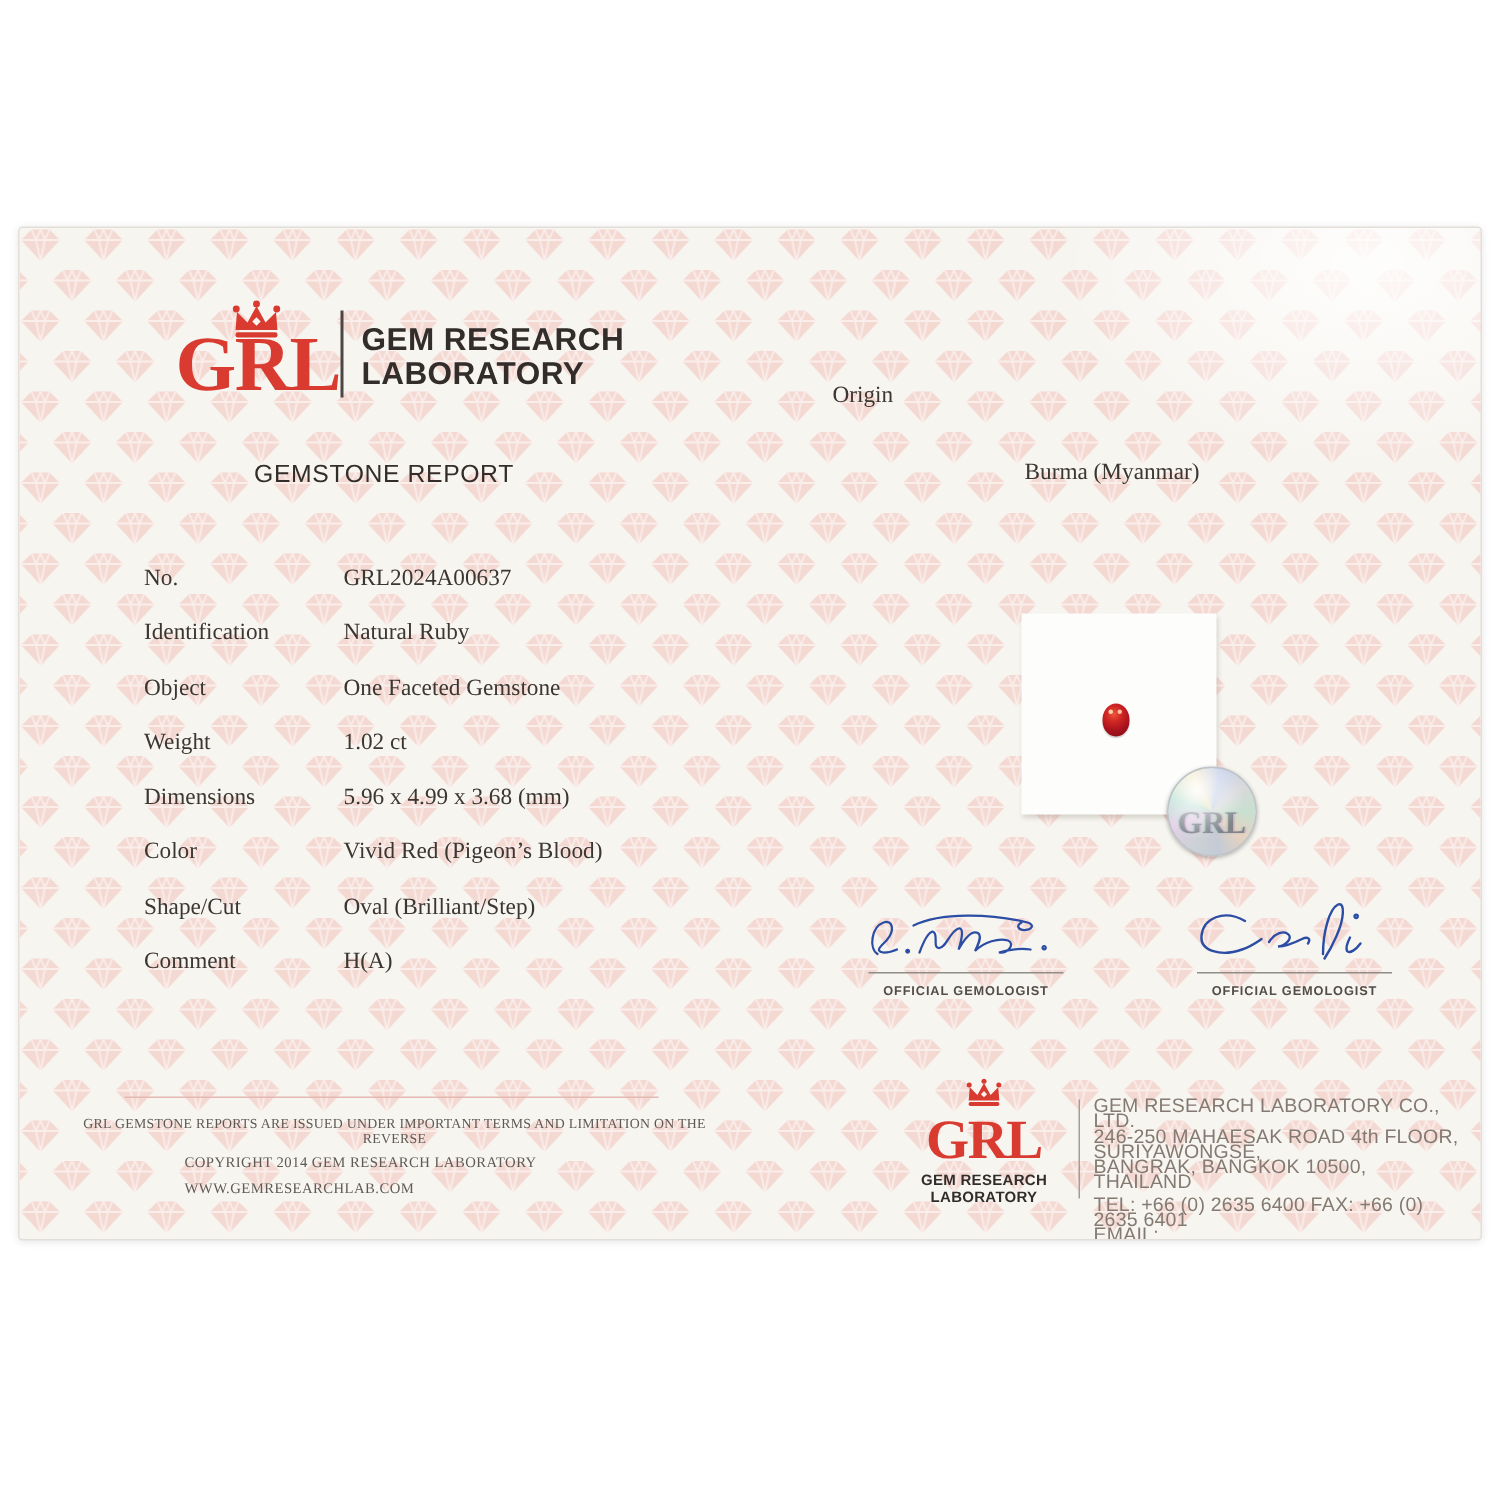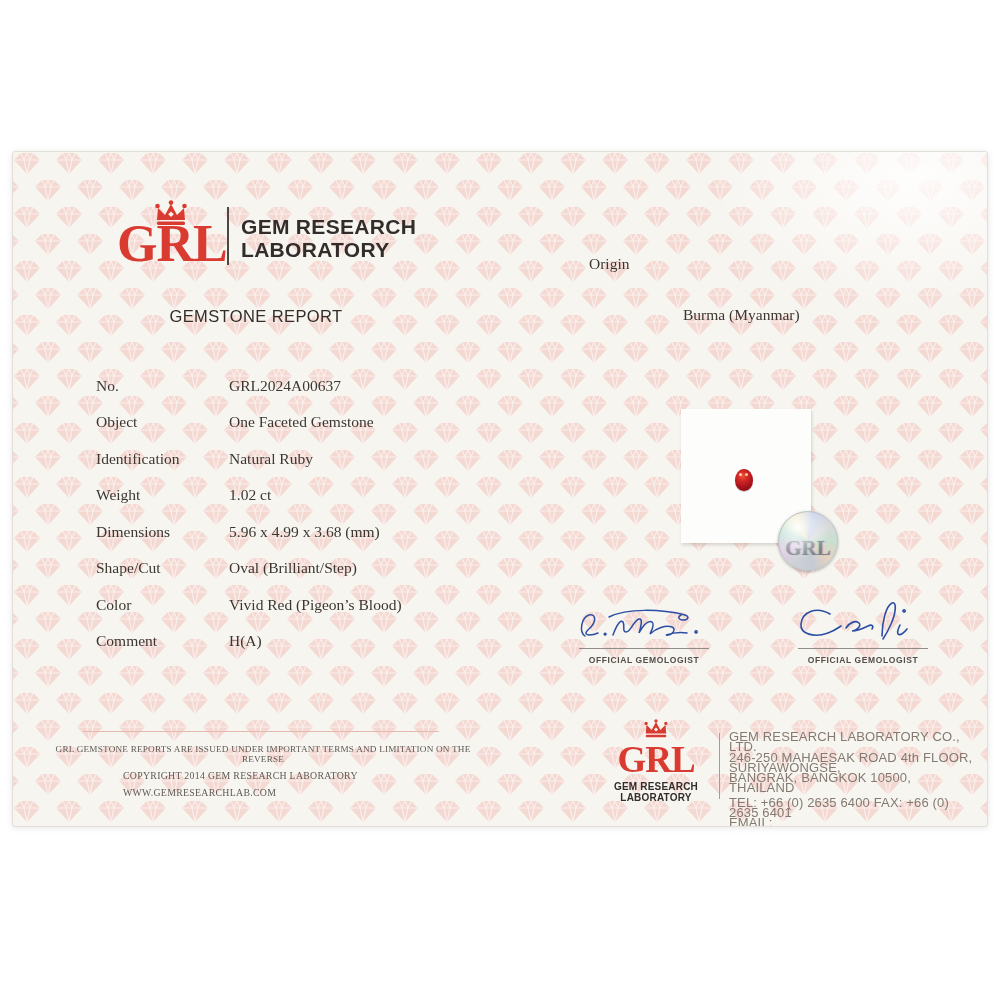--- a/index.html
+++ b/index.html
@@ -29,21 +29,21 @@
                   font-family:"Liberation Sans", sans-serif; font-weight:normal; font-size:16.5px;
                   color:#332d29; letter-spacing:0.4px; }
 
   
   .fields { position:absolute; left:83px; top:206px; width:380px; }
   .field-row { display:flex; height:36.5px; align-items:flex-end; }
   .field-label { width:133px; font-size:15.5px; color:#3c3631; }
   .field-value { font-size:15.5px; color:#3c3631; }
 
   
-  .origin-label { position:absolute; left:576px; top:103px; font-size:15.5px; color:#3c3631; }
+  .origin-label { position:absolute; left:542px; top:103px; font-size:15.5px; color:#3c3631; }
   .origin-value { position:absolute; left:670px; top:154px; font-size:15.5px; color:#3c3631; }
 
   
   .gem-photo { position:absolute; left:668px; top:257px; width:130px; height:134px;
                background:#fdfdfc; box-shadow:1px 2px 3px rgba(120,110,100,0.25); }
   .ruby { position:absolute; left:54px; top:60px; width:18px; height:22px; border-radius:50% 50% 48% 48%;
           background:radial-gradient(circle at 42% 32%, #f0563a 0%, #d02724 28%, #a9121d 60%, #7d0b15 100%);
           box-shadow:0 1px 1px rgba(0,0,0,0.2); }
   .ruby-glint { position:absolute; left:4px; top:4px; width:3px; height:3px; border-radius:50%;
                 background:rgba(255,220,180,0.95); box-shadow:6px 0 0 rgba(255,210,170,0.9); }
@@ -127,42 +127,42 @@
     </div>
 
     <div class="report-title">GEMSTONE REPORT</div>
 
     <div class="fields">
       <div class="field-row">
         <div class="field-label">No.</div>
         <div class="field-value">GRL2024A00637</div>
       </div>
       <div class="field-row">
+        <div class="field-label">Identification</div>
+        <div class="field-value">Natural Ruby</div>
+      </div>
+      <div class="field-row">
         <div class="field-label">Object</div>
         <div class="field-value">One Faceted Gemstone</div>
       </div>
       <div class="field-row">
-        <div class="field-label">Identification</div>
-        <div class="field-value">Natural Ruby</div>
-      </div>
-      <div class="field-row">
         <div class="field-label">Weight</div>
         <div class="field-value">1.02 ct</div>
       </div>
       <div class="field-row">
         <div class="field-label">Dimensions</div>
         <div class="field-value">5.96 x 4.99 x 3.68 (mm)</div>
       </div>
       <div class="field-row">
+        <div class="field-label">Color</div>
+        <div class="field-value">Vivid Red (Pigeon’s Blood)</div>
+      </div>
+      <div class="field-row">
         <div class="field-label">Shape/Cut</div>
         <div class="field-value">Oval (Brilliant/Step)</div>
-      </div>
-      <div class="field-row">
-        <div class="field-label">Color</div>
-        <div class="field-value">Vivid Red (Pigeon’s Blood)</div>
       </div>
       <div class="field-row">
         <div class="field-label">Comment</div>
         <div class="field-value">H(A)</div>
       </div>
     </div>
 
     <div class="origin-label">Origin</div>
     <div class="origin-value">Burma (Myanmar)</div>
 

